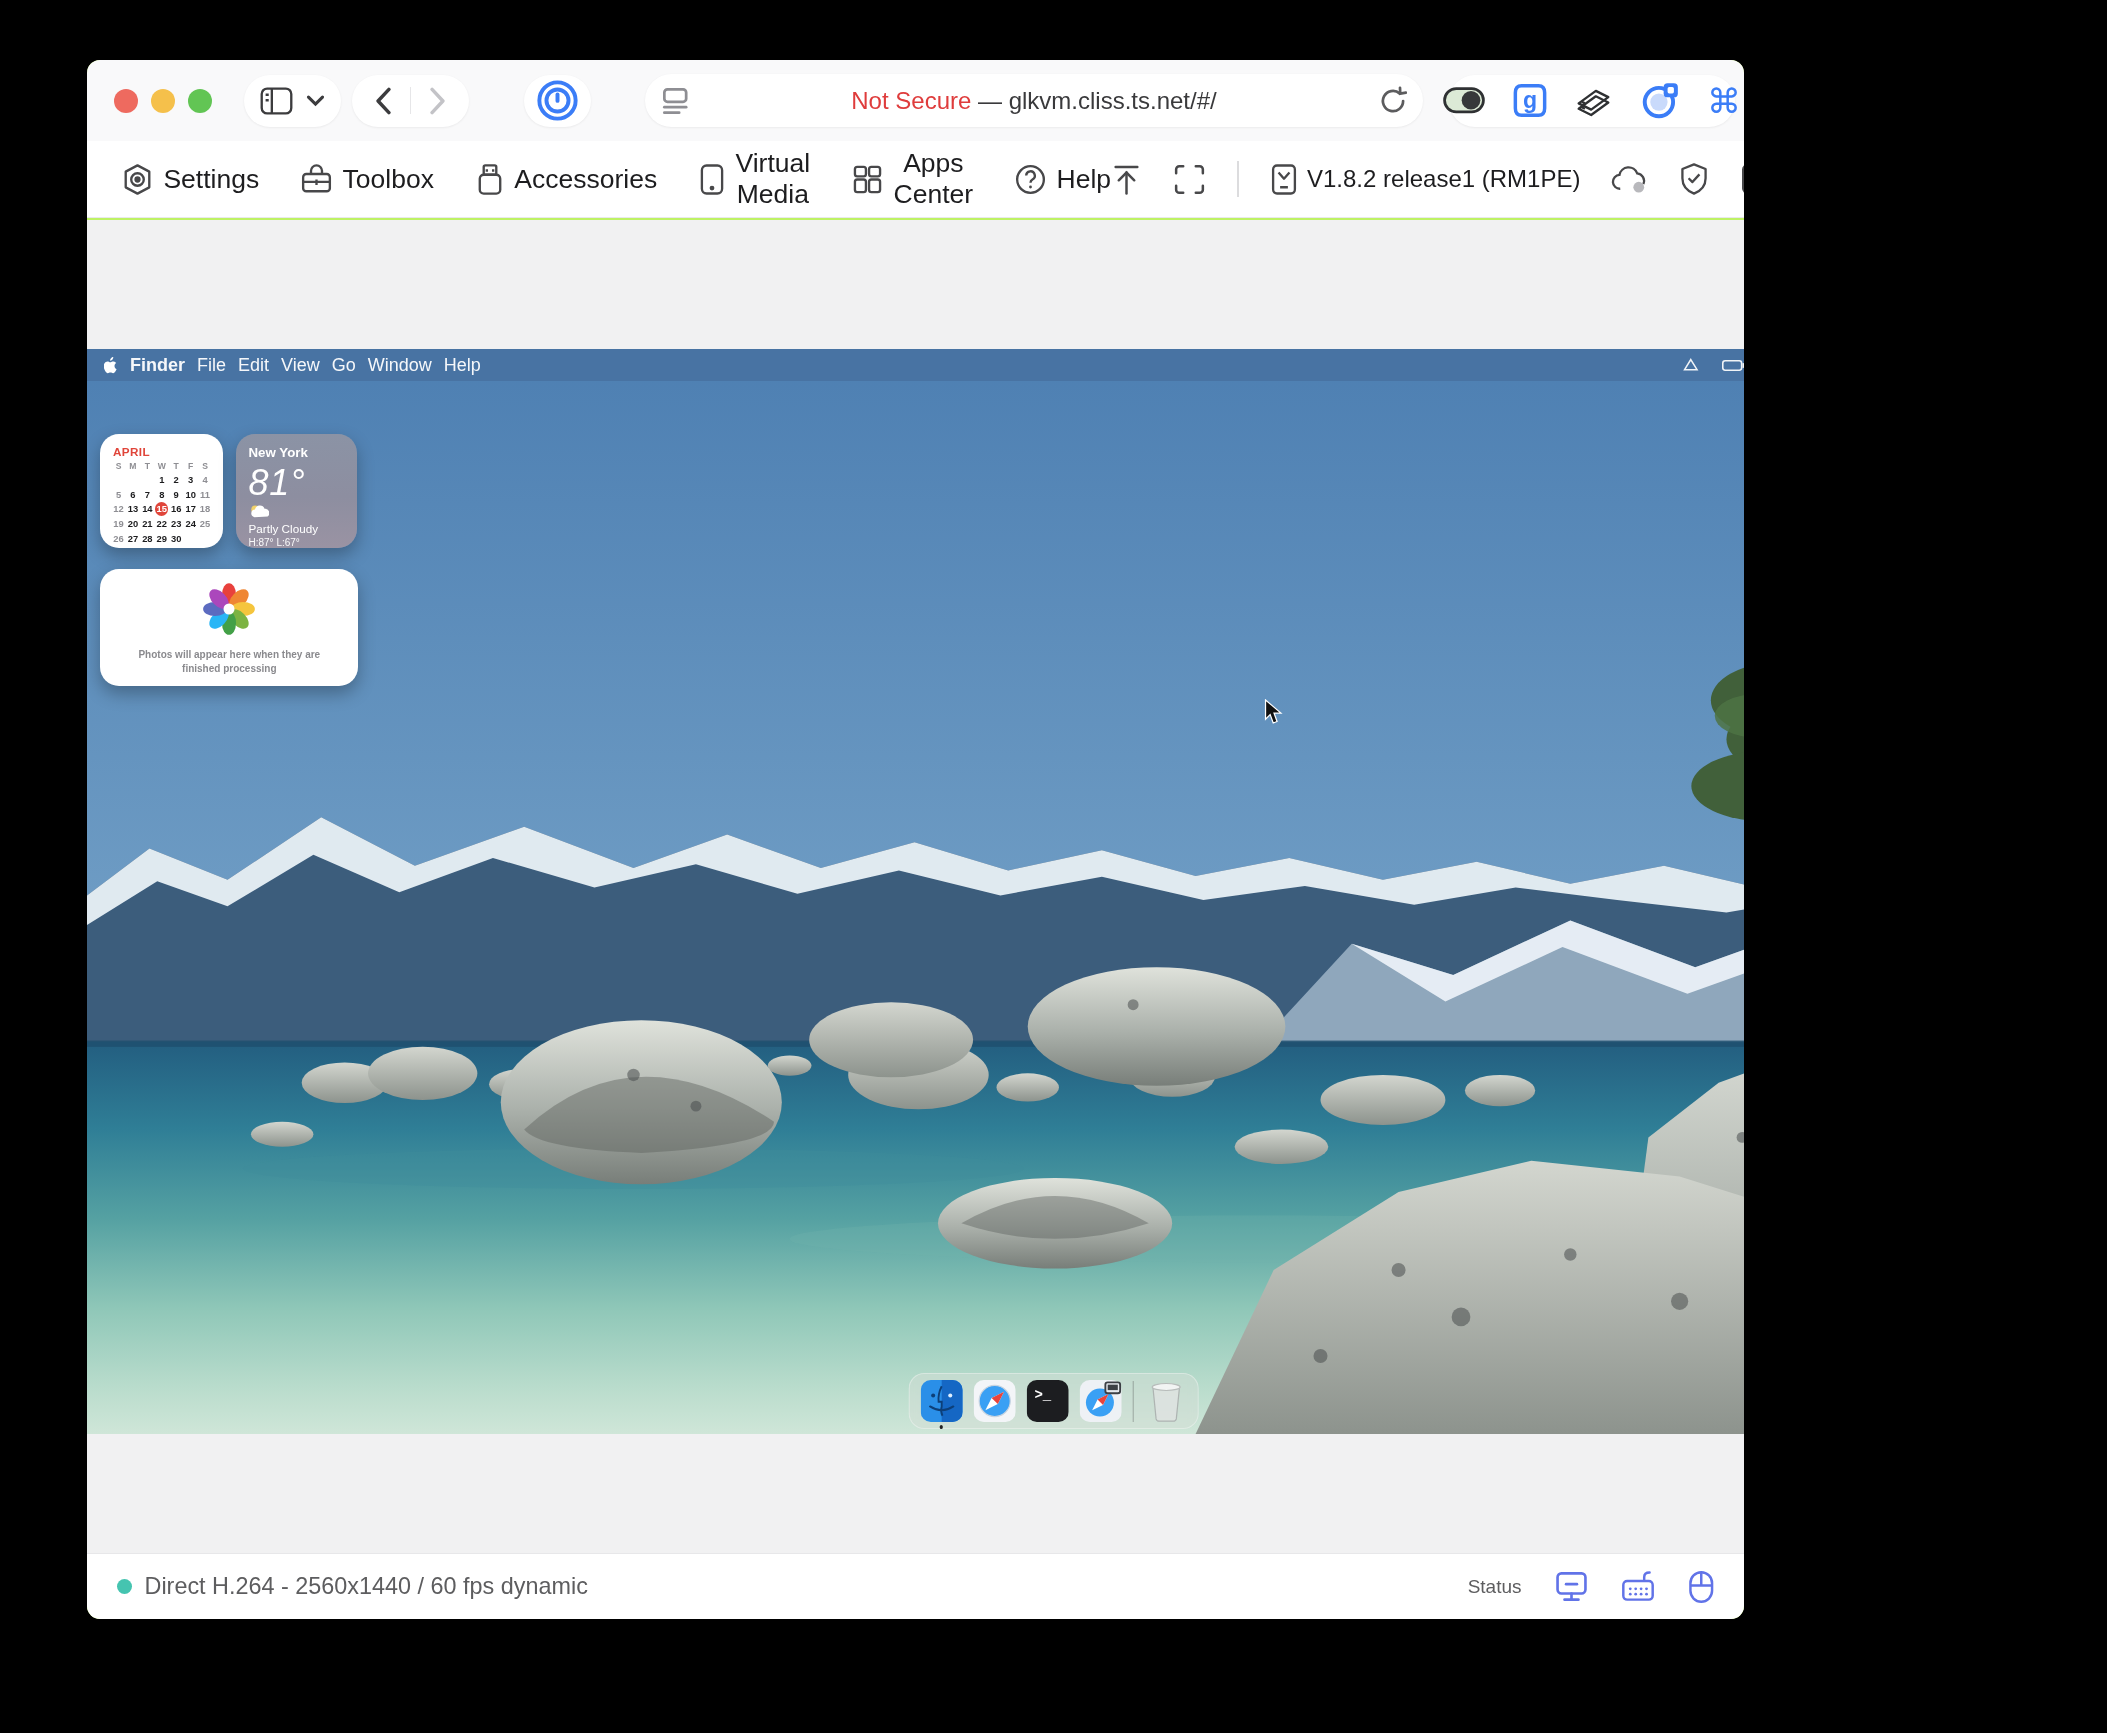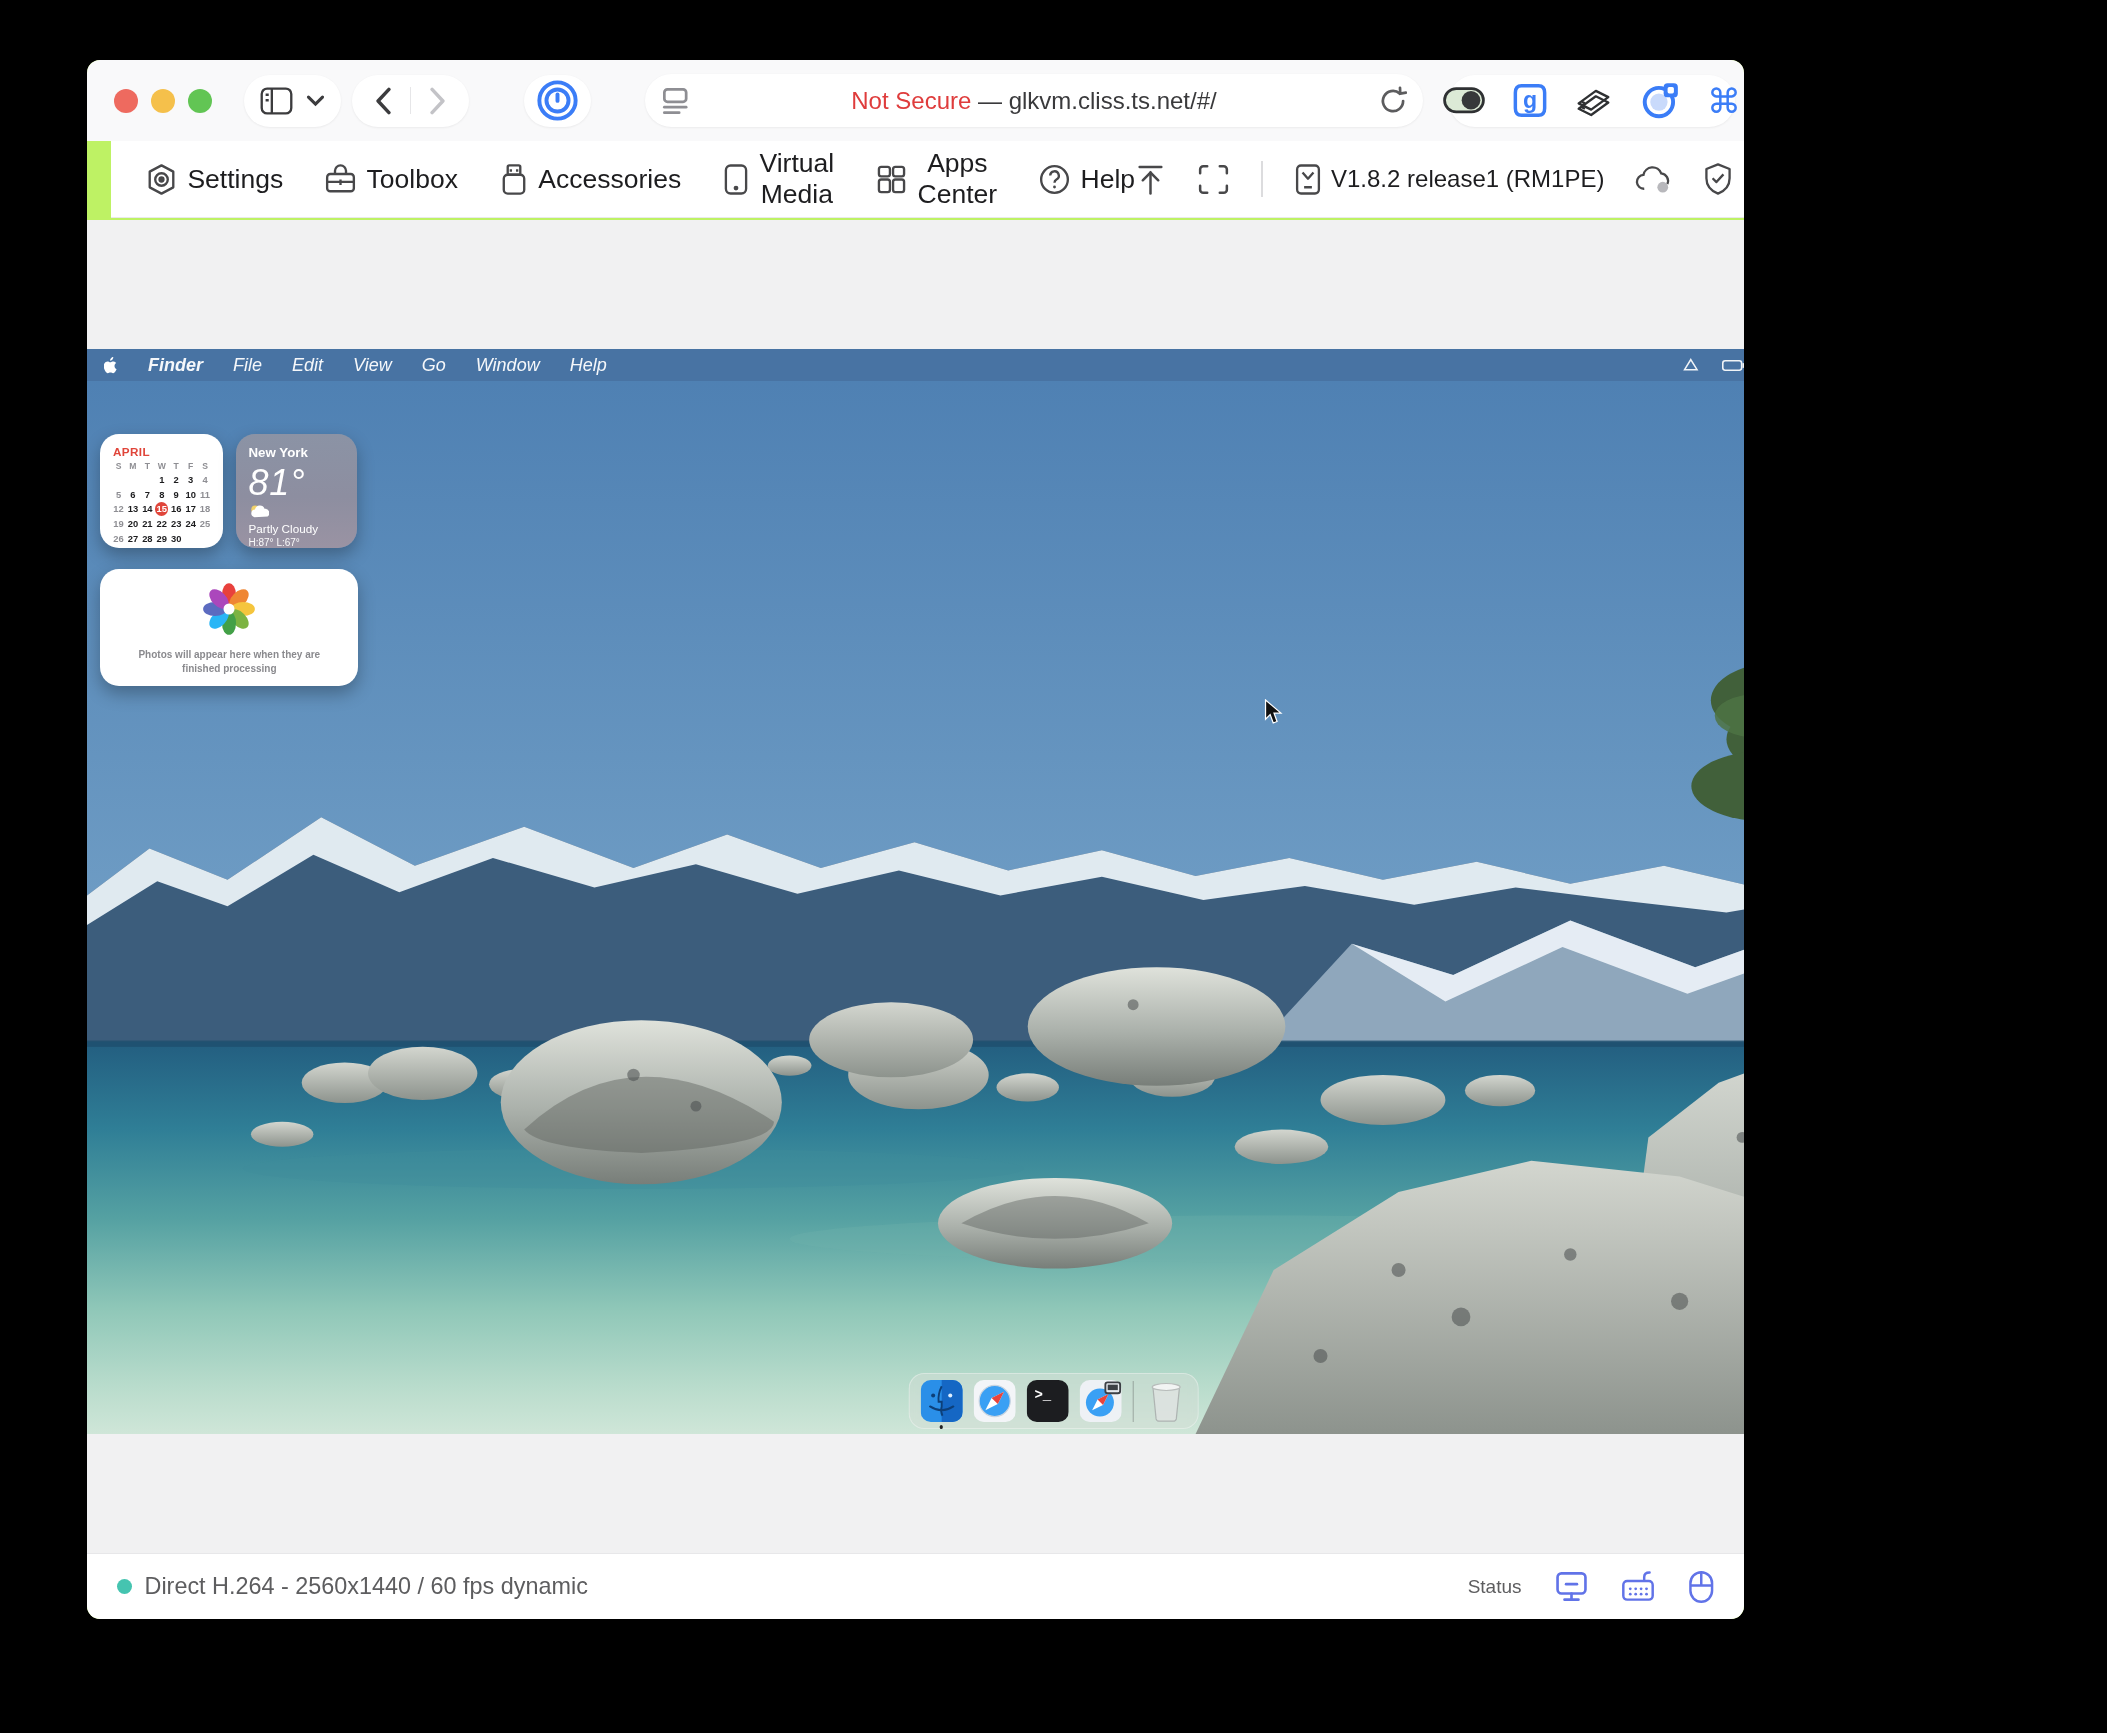--- a/index.html
+++ b/index.html
@@ -36,38 +36,38 @@
   .url-text{flex:1;text-align:center;font-size:24px;color:#3a3a3c;white-space:nowrap;}
   .url-text .ns{color:var(--not-secure-red);}
   .url-reload{position:absolute;right:15.6px;display:flex;}
   .pill.ext-g{position:absolute;left:1362px;width:286px;gap:26.5px;}
   .pill.win-g{position:absolute;left:1687px;width:230px;gap:25px;}
   .cicon{display:flex;align-items:center;justify-content:center;border:none;background:none;}
   .cmd-glyph{font-size:34px;color:var(--accent-blue);line-height:1;}
 
   
   .kvm-row{position:absolute;left:0;top:81px;width:100%;height:77px;background:#fff;
-    border-bottom:1.6px solid #e9e9eb;display:flex;align-items:center;padding:0 34px;margin-left:24px;}
+    border-bottom:1.6px solid #e9e9eb;display:flex;align-items:center;padding:0 34px;}
   .kvm-left{display:flex;align-items:center;gap:41px;}
   .kvm-item{display:flex;align-items:center;gap:9.4px;border:none;background:none;}
   .kvm-item .lbl{font-size:26.5px;color:#1d1d1f;}
   .kvm-right{margin-left:auto;display:flex;align-items:center;gap:31px;}
   .vdiv{width:1.6px;height:36px;background:#dcdcde;}
   .ver{display:flex;align-items:center;gap:9.4px;}
   .ver .vtext{font-size:24px;color:#1d1d1f;white-space:nowrap;}
   .ico{color:#48484a;display:flex;}
 
   
   .content{position:absolute;left:0;top:160px;width:100%;bottom:66px;background:#f1f1f2;}
   .desktop{position:absolute;left:0;top:129px;width:1933px;height:1085px;overflow:hidden;background:#4d7fb2;}
   .scene{position:absolute;inset:0;width:100%;height:100%;}
 
   
   .macbar{position:absolute;left:0;top:0;width:100%;height:26.5px;background:rgba(72,114,162,.92);
-    display:flex;align-items:center;color:#fff;gap:30px;padding:16px 17px;font-style:italic;}
+    display:flex;align-items:center;color:#fff;gap:12px;padding:16px 17px;}
   .macbar .apple{display:flex;}
   .macbar .mi{font-size:18px;color:#fff;opacity:.95;}
   .macbar .mi.app{font-weight:bold;}
   .macbar-right{margin-left:auto;display:flex;align-items:center;gap:23.4px;opacity:.92;}
   .macbar-right .s{display:flex;}
 
   
   .widget{position:absolute;border-radius:19px;box-shadow:0 7.8px 17px rgba(0,0,0,.28);margin-top:44px;}
   .w-cal{left:13.3px;top:41px;width:123px;height:114px;background:#fff;padding:9.4px 11px 6.2px;}
   .cal-month{color:var(--calendar-red);font-weight:bold;font-size:11.7px;letter-spacing:0.4px;margin:1.6px 0 3.1px 1.6px;}

